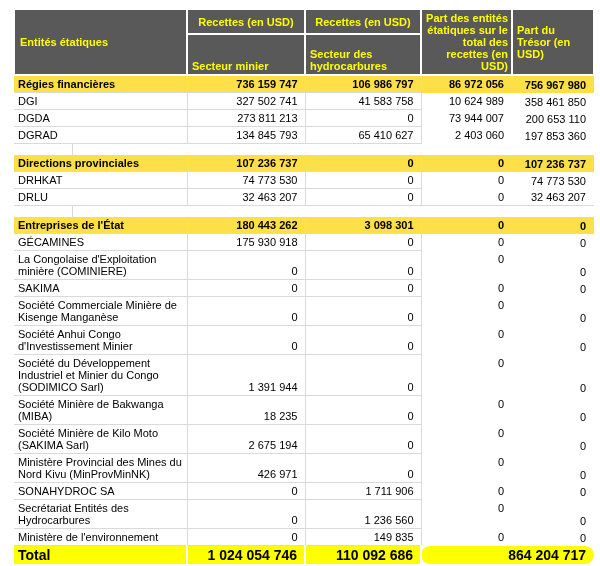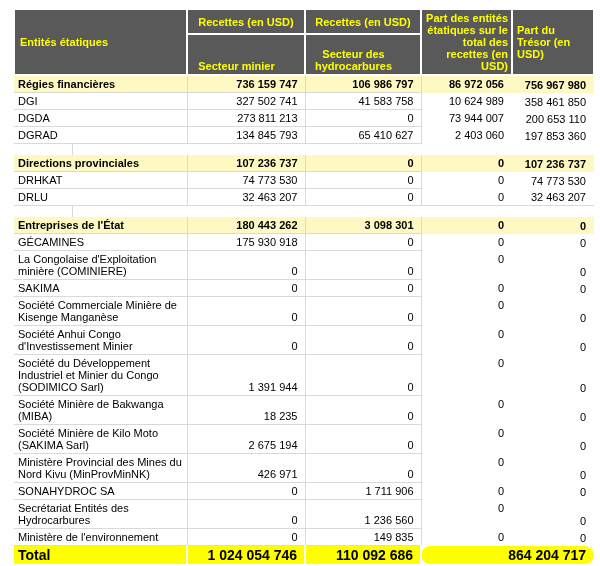--- a/index.html
+++ b/index.html
@@ -19,33 +19,33 @@
   col.c4 { width: 91px; }
   col.c5 { width: 82px; }
 
   th {
     background: #595959; color: #FFFF00;
     font-weight: bold; font-size: 11px; line-height: 12px;
     border: 2px solid #FFFFFF; padding: 2px 4px;
   }
   th.h-entities { text-align: left; vertical-align: middle; padding-left: 5px; }
   th.h-rec { text-align: center; vertical-align: middle; height: 17px; }
-  th.h-sub { text-align: center; vertical-align: bottom; height: 31px; white-space: pre-line; padding-right: 23px; }
+  th.h-sub { text-align: left; vertical-align: bottom; height: 31px; white-space: pre-line; padding-right: 23px; }
   th.h-part { text-align: right; vertical-align: middle; white-space: pre-line; padding: 2px 3px; }
   th.h-tresor { text-align: left; vertical-align: middle; white-space: pre-line; padding-right: 7px; }
 
   td { font-size: 11px; line-height: 12px; }
   td.name  { text-align: left;  vertical-align: bottom; padding: 2px 4px;
              border-bottom: 1px solid #D9D9D9; border-right: 1px solid #D9D9D9; }
   td.num   { text-align: right; vertical-align: bottom; padding: 2px 7px;
              border-bottom: 1px solid #D9D9D9; border-right: 1px solid #D9D9D9; }
   td.part  { text-align: right; vertical-align: top;    padding: 2px 8px; }
   td.tres  { text-align: right; vertical-align: bottom; padding: 2px 8px; }
 
-  tr.section td { background: #fef9c3; font-weight: bold; }
+  tr.section td { background: #fde047; font-weight: bold; }
   tr.divider td { border-bottom: 1px solid #D9D9D9; }
 
   tr.spacer td { height: 11px; padding: 0; border: none; }
   .spacer-box { width: 58px; height: 11px; border-right: 1px solid #D9D9D9; }
 
   tfoot td { background: #FFFF00; font-weight: bold; font-size: 14px;
              padding: 3px 7px; vertical-align: middle; margin-left: 16px; }
   tfoot td.t-label  { text-align: left;  padding-left: 4px; border-right: 2px solid #FFFFFF; }
   tfoot td.t-num    { text-align: right; border-right: 2px solid #FFFFFF; }
   tfoot td.t-merged { text-align: right; padding-right: 8px; border-radius: 9px; }

